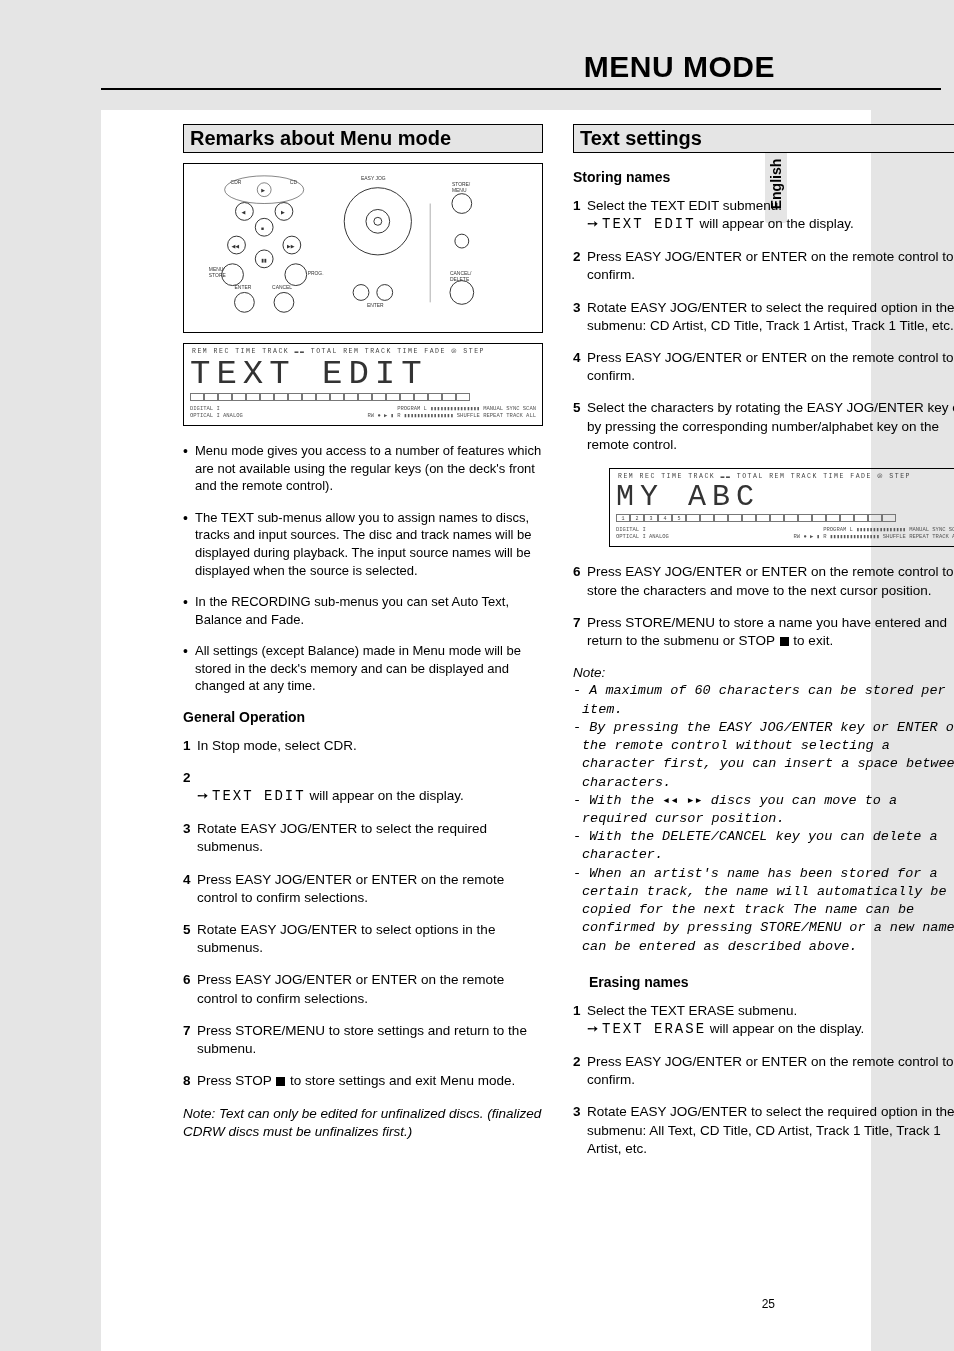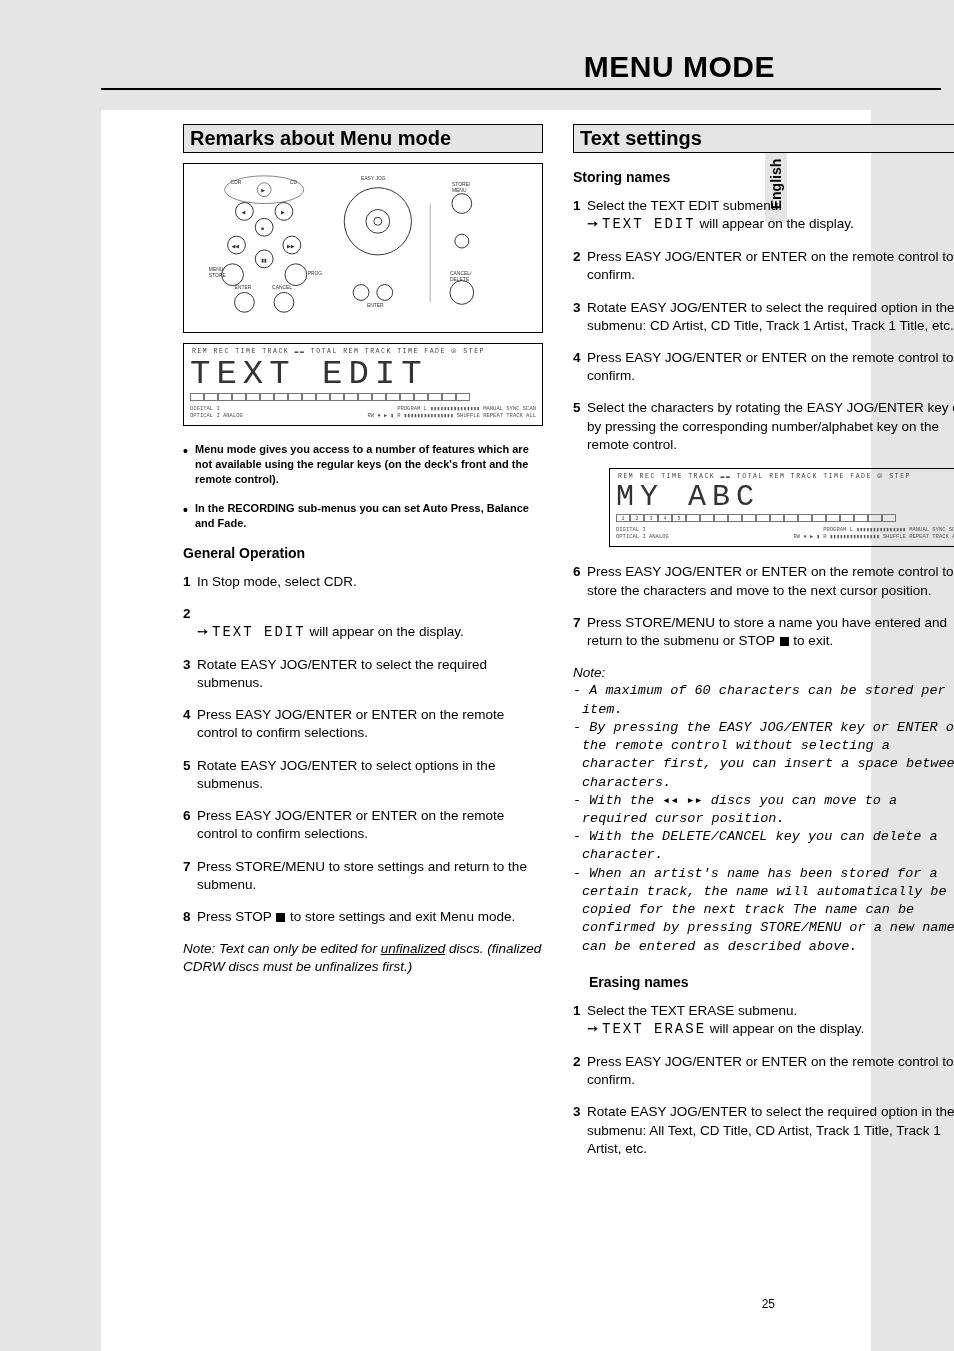--- a/index.html
+++ b/index.html
@@ -116,26 +116,25 @@
     color: #444;
   }
   .disp-bottom {
     font-size: 5.5px;
     color: #555;
     line-height: 1.3;
   }
   .disp-bottom .row1, .disp-bottom .row2 { display: flex; justify-content: space-between; }
   .bullets { list-style: none; margin: 10px 0 14px 0; }
   .bullets li {
-    font-size: 11px;
+    font-size: 13px;
     line-height: 1.35;
     margin-bottom: 14px;
     padding-left: 12px;
     position: relative;
-    font-weight: bold;
   }
   .bullets li::before {
     content: "•";
     position: absolute;
     left: 0; top: 0;
     font-size: 14px;
   }
   .subhead {
     font-weight: 700;
     font-size: 14px;
@@ -153,21 +152,21 @@
     position: absolute;
     left: 0; top: 0;
     font-weight: 700;
   }
   .seg7 {
     font-family: "Courier New", monospace;
     letter-spacing: 2px;
     font-size: 14px;
   }
   .ital { font-style: italic; }
-  .underline { text-decoration: underline; }
+  .underline { }
   .note-block { font-size: 13.5px; line-height: 1.35; font-style: italic; margin-top: 4px; }
   .note-block .note-line { margin-bottom: 0; padding-left: 9px; text-indent: -9px; font-family: Liberation Mono, monospace; }
   .stop-sq { display:inline-block; width:9px; height:9px; background:#000; vertical-align: -1px; margin: 0 1px; }
   .pagenum {
     position: absolute;
     right: 96px;
     bottom: 40px;
     font-size: 12px;
   }
 
@@ -274,21 +273,23 @@
           </div>
           <div class="row2">
             <span>OPTICAL I  ANALOG</span>
             <span>RW ● ▶ ▮   R ▮▮▮▮▮▮▮▮▮▮▮▮▮▮▮  SHUFFLE REPEAT TRACK ALL</span>
           </div>
         </div>
       </div>
 
       <ul class="bullets">
         <li>Menu mode gives you access to a number of features which are not available using the regular keys (on the deck's front and the remote control).</li>
-        <li>In the RECORDING sub-menus you can set Auto Press, Balance and Fade.</li>
+        <li>The TEXT sub-menus allow you to assign names to discs, tracks and input sources. The disc and track names will be displayed during playback. The input source names will be displayed when the source is selected.</li>
+        <li>In the RECORDING sub-menus you can set Auto Text, Balance and Fade.</li>
+        <li>All settings (except Balance) made in Menu mode will be stored in the deck's memory and can be displayed and changed at any time.</li>
       </ul>
 
       <div class="subhead">General Operation</div>
 
       <ul class="steps">
         <li><span class="num">1</span><span>In Stop mode, select CDR.</span></li>
         <li><span class="num">2</span>
           <br>
           ➙ <span class="seg7">TEXT EDIT</span><span> will appear on the display.</span>
         </li>

